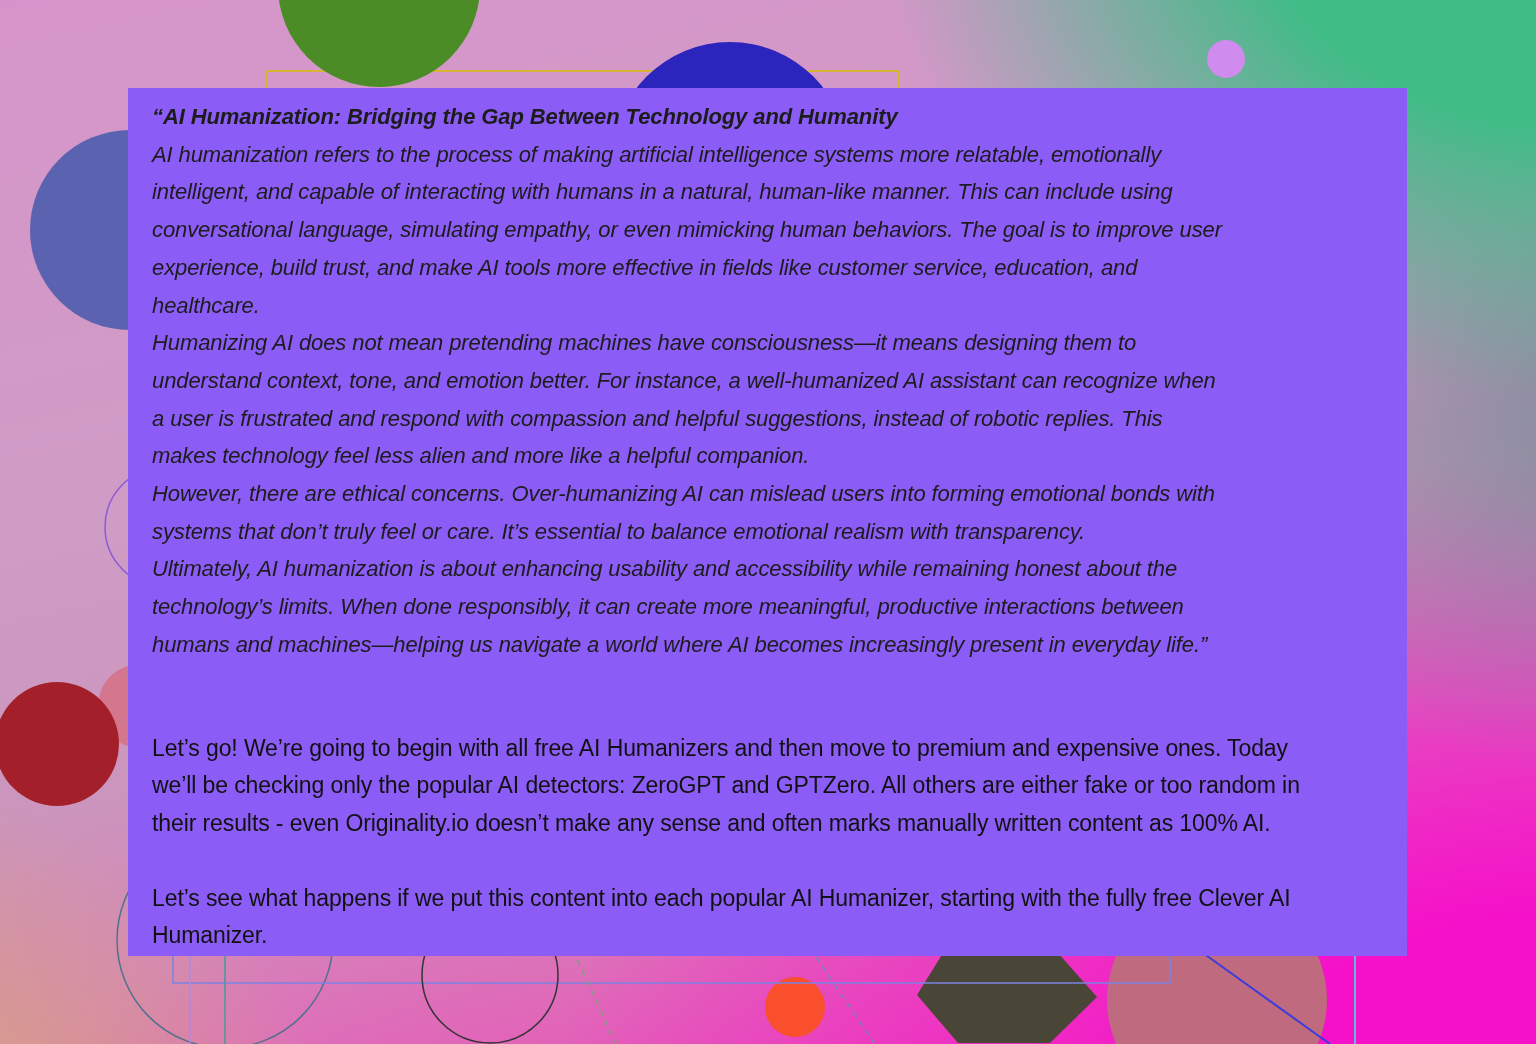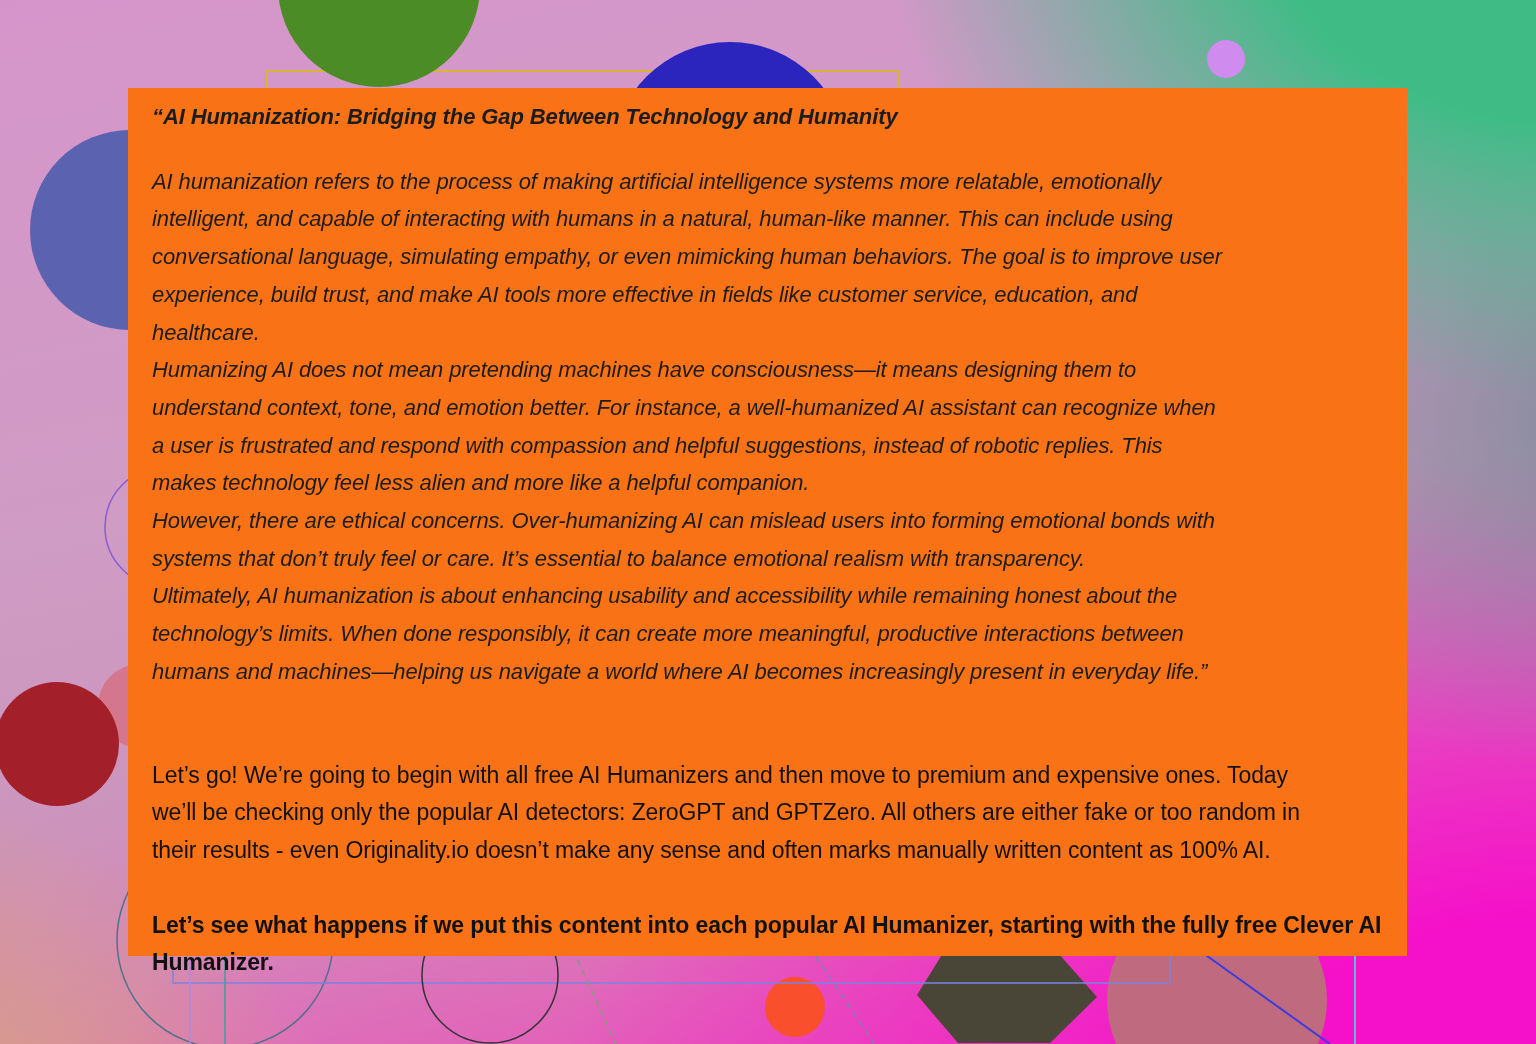--- a/index.html
+++ b/index.html
@@ -26,51 +26,50 @@
     left: 0;
     top: 0;
     z-index: 1;
   }
   .card {
     position: absolute;
     left: 128px;
     top: 88px;
     width: 1279px;
     height: 868px;
-    background: #f97316;
+    background: #8b5cf6;
     z-index: 2;
     box-sizing: border-box;
     padding: 10px 14px 0 24px;
     color: #1c1c1c;
   }
   .quote-title {
     font-size: 22px;
     font-weight: bold;
     font-style: italic;
     line-height: 37.7px;
     letter-spacing: -0.1px;
     white-space: pre;
   }
   .quote-body {
     font-size: 22px;
     font-style: italic;
     line-height: 37.7px;
     letter-spacing: -0.1px;
     white-space: pre;
-    margin-top: 27px;
   }
   .para {
     font-size: 23px;
     line-height: 37.7px;
     letter-spacing: -0.1px;
     white-space: pre;
     color: #111111;
   }
   .para-free { margin-top: 66px; }
-  .para-clever { margin-top: 37px; font-weight: bold; }
+  .para-clever { margin-top: 37px; }
 </style>
 </head>
 <body>
 
 <svg class="bg-shapes" width="1536" height="1044" viewBox="0 0 1536 1044">
 
   <rect x="267" y="71" width="631" height="60" fill="none" stroke="#d7b435" stroke-width="2"></rect>
   <rect x="34" y="212" width="220" height="27" fill="none" stroke="#e0c23b" stroke-width="2"></rect>
 
   <circle cx="379" cy="-14" r="101" fill="#4c8c26"></circle>

